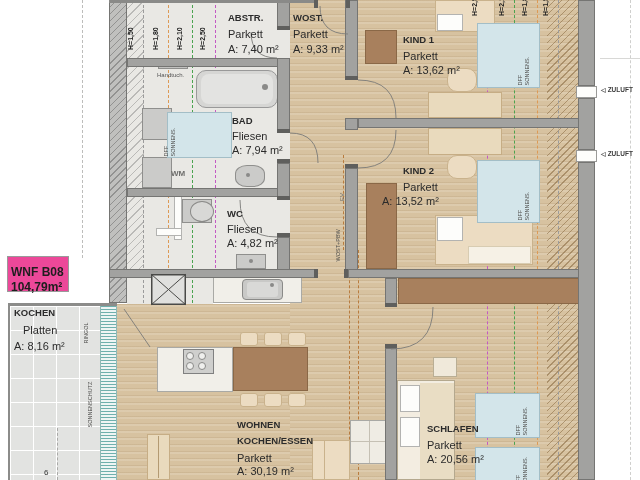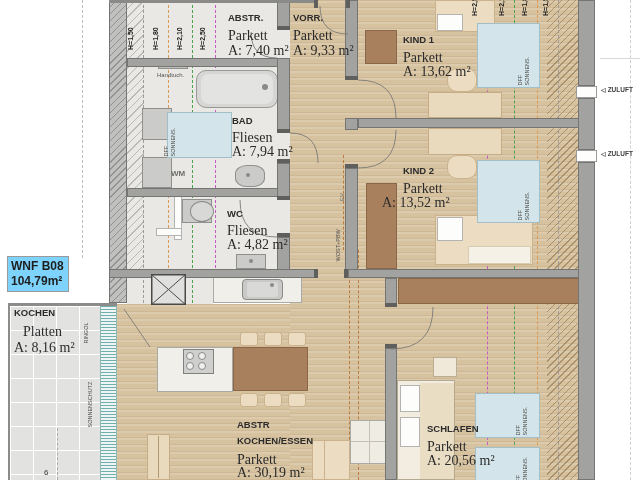--- a/index.html
+++ b/index.html
@@ -16,33 +16,33 @@
   .frame{background:#5f5f5d;}
   .win{background:#d3e5ea;border:1px solid #a3bec7;box-sizing:border-box;}
   .furnW{background:#f1efe9;border:1px solid #a9a9a5;box-sizing:border-box;}
   .brown{background:#a8805d;border:1px solid #8a6847;box-sizing:border-box;}
   .beige{background:#ecdcc2;border:1px solid #c9b28c;box-sizing:border-box;}
   .beigeL{background:#e9dabd;border:1px solid #c6ad85;box-sizing:border-box;}
   .greyf{background:#cbcbc9;border:1px solid #8f8f8d;box-sizing:border-box;padding-left:28px;}
   .whitef{background:#fdfdfb;border:1px solid #b3b3b1;box-sizing:border-box;}
   .dash{width:0;border-left:1px dashed;}
   .lbl{font-weight:bold;font-size:9.5px;color:#2b2b2b;white-space:nowrap;line-height:1;}
-  .sub{font-size:14px;color:#2b2b2b;white-space:nowrap;line-height:1;font-family:Liberation Serif, serif;}
+  .sub{font-size:11px;color:#2b2b2b;white-space:nowrap;line-height:1;}
   .tiny{font-size:6px;color:#555;white-space:nowrap;line-height:1;}
   .v{white-space:nowrap;transform-origin:left bottom;transform:rotate(-90deg);line-height:1;}
   .hl{font-weight:bold;font-size:7px;color:#222;}
   .wv{font-size:5.5px;color:#4e4e4c;}
   .balctile{background-color:#e2e3e1;
     background-image:repeating-linear-gradient(to right,#ffffff 0 1px,transparent 1px 23px),
                      repeating-linear-gradient(to bottom,#ffffff 0 1px,transparent 1px 24px);
     border-left:2px solid #8c8c8a;box-sizing:border-box;}
   .shade{background-color:#eef5f4;
     background-image:repeating-linear-gradient(to bottom,#6fb0ad 0 1px,transparent 1px 3px);
     border-left:1px solid #8fb8b5;border-right:1px solid #8fb8b5;box-sizing:border-box;}
-  .titlebox{background:#7dd3fc;border:1px solid #9a9a9a;box-sizing:border-box;padding:2px 0 0 3px;}
+  .titlebox{background:#ec4899;border:1px solid #9a9a9a;box-sizing:border-box;padding:8px 0 0 3px;}
   .titlebox div{font-weight:bold;font-size:12px;line-height:15px;color:#1e1e1e;white-space:nowrap;}
   svg{position:absolute;left:0;top:0;pointer-events:none;}
   .dot{border-radius:50%;background:#8a8a88;}
   .burner{border-radius:50%;background:#efefed;border:1px solid #8a8a88;box-sizing:border-box;}
   .zu{display:flex;align-items:center;gap:2px;font-size:6.5px;font-weight:bold;color:#3c3c3c;line-height:1;}
   .zu .arr{font-size:6px;color:#555;}
 </style>
 </head>
 <body>
 
@@ -200,41 +200,41 @@
 
   <div class="abs titlebox" style="left:7px;top:256px;width:62px;height:36px;">
     <div>WNF B08</div>
     <div>104,79m²</div>
   </div>
 
   <div class="abs lbl" style="left:228px;top:13px;">ABSTR.</div>
   <div class="abs sub" style="left:228px;top:29px;">Parkett</div>
   <div class="abs sub" style="left:228px;top:44px;">A: 7,40 m²</div>
 
-  <div class="abs lbl" style="left:293px;top:13px;">VORR.</div>
+  <div class="abs lbl" style="left:293px;top:13px;">WOST.</div>
   <div class="abs sub" style="left:293px;top:29px;">Parkett</div>
   <div class="abs sub" style="left:293px;top:44px;">A: 9,33 m²</div>
 
   <div class="abs lbl" style="left:403px;top:35px;">KIND 1</div>
   <div class="abs sub" style="left:403px;top:51px;">Parkett</div>
   <div class="abs sub" style="left:403px;top:65px;">A: 13,62 m²</div>
 
   <div class="abs lbl" style="left:232px;top:116px;">BAD</div>
   <div class="abs sub" style="left:232px;top:131px;">Fliesen</div>
   <div class="abs sub" style="left:232px;top:145px;">A: 7,94 m²</div>
 
   <div class="abs lbl" style="left:403px;top:166px;">KIND 2</div>
   <div class="abs sub" style="left:403px;top:182px;">Parkett</div>
   <div class="abs sub" style="left:382px;top:196px;">A: 13,52 m²</div>
 
   <div class="abs lbl" style="left:227px;top:209px;">WC</div>
   <div class="abs sub" style="left:227px;top:224px;">Fliesen</div>
   <div class="abs sub" style="left:227px;top:238px;">A: 4,82 m²</div>
 
-  <div class="abs lbl" style="left:237px;top:420px;">ABSTR</div>
+  <div class="abs lbl" style="left:237px;top:420px;">WOHNEN</div>
   <div class="abs lbl" style="left:237px;top:436px;">KOCHEN/ESSEN</div>
   <div class="abs sub" style="left:237px;top:453px;">Parkett</div>
   <div class="abs sub" style="left:237px;top:466px;">A: 30,19 m²</div>
 
   <div class="abs lbl" style="left:427px;top:424px;">SCHLAFEN</div>
   <div class="abs sub" style="left:427px;top:440px;">Parkett</div>
   <div class="abs sub" style="left:427px;top:454px;">A: 20,56 m²</div>
 
   <div class="abs lbl" style="left:14px;top:308px;">KOCHEN</div>
   <div class="abs sub" style="left:23px;top:325px;">Platten</div>

